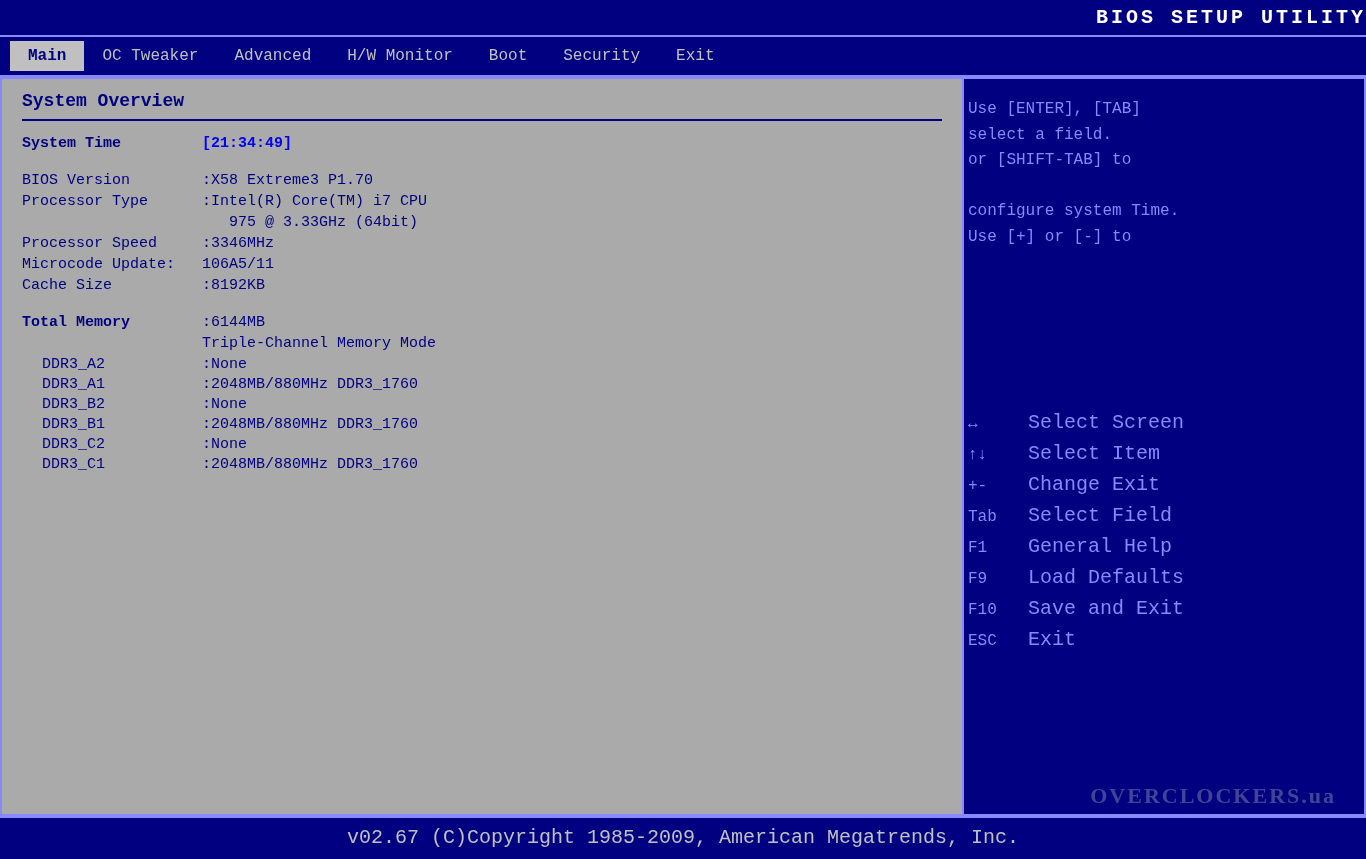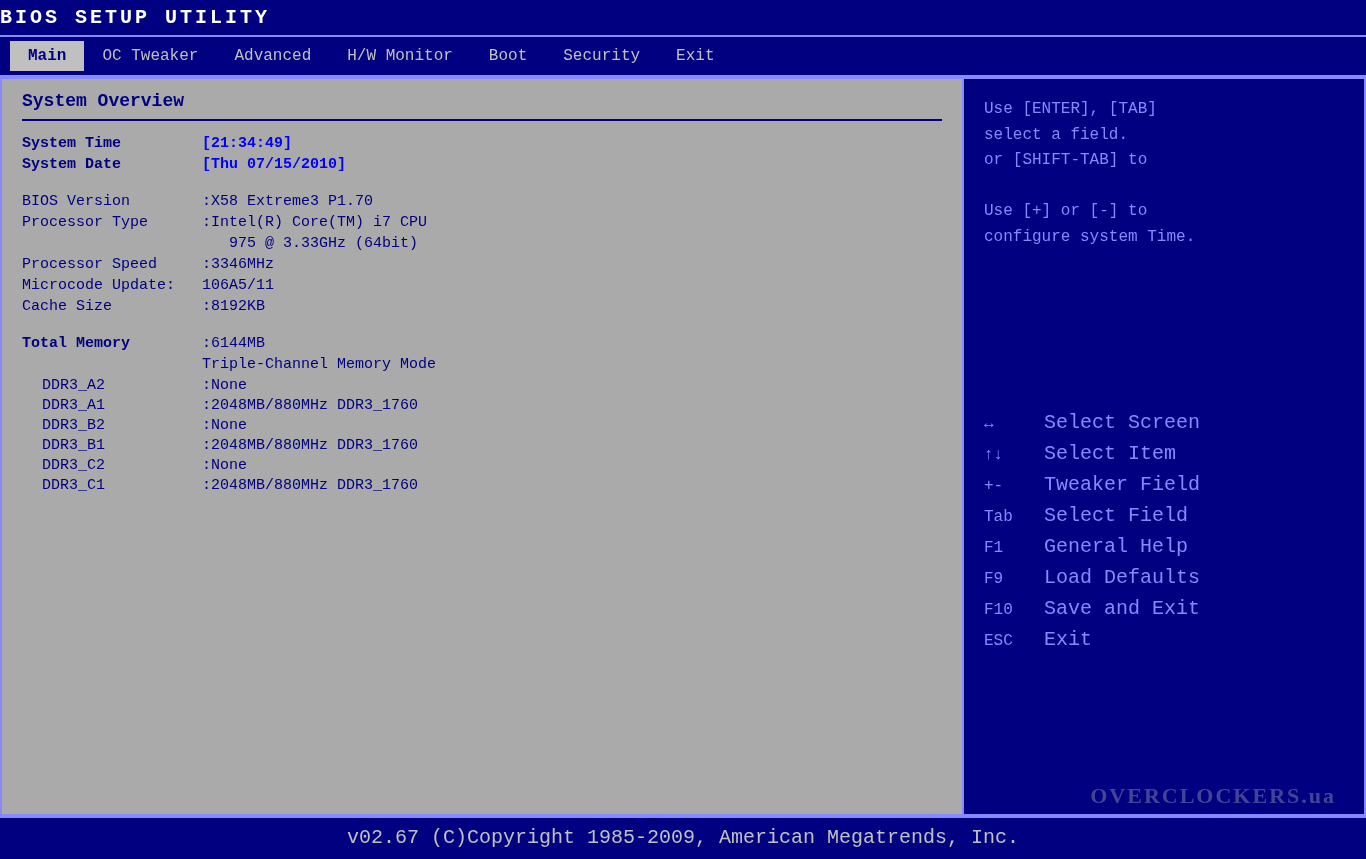--- a/index.html
+++ b/index.html
@@ -8,21 +8,21 @@
       height: 859px;
       background: #000080;
       font-family: 'Courier New', Courier, monospace;
       overflow: hidden;
       color: #c0c0c0;
     }
 
     
     #title-bar {
       background: #000080;
-      text-align: left;
+      text-align: right;
       padding: 6px 0;
       font-size: 20px;
       font-weight: bold;
       color: #ffffff;
       letter-spacing: 3px;
       border-bottom: 2px solid #8888ff;
     }
 
     
     #nav-bar {
@@ -113,21 +113,21 @@
 
     .sub-label {
       min-width: 160px;
     }
 
     
     #right-panel {
       width: 400px;
       background: #000080;
       color: #8888ff;
-      padding: 18px 20px;
+      padding: 18px 4px;
       font-size: 16px;
       font-family: 'Courier New', Courier, monospace;
     }
 
     .help-text {
       color: #8888ff;
       font-size: 16px;
       line-height: 1.6;
       margin-bottom: 20px;
     }
@@ -199,24 +199,20 @@
 
   <div id="left-panel">
     <div class="section-title">System Overview</div>
     <hr class="section-divider">
 
     <div class="info-row">
       <span class="info-label bold">System Time</span>
       <span class="info-value bracket">[21:34:49]</span>
     </div>
 
-    <div class="info-row">
-      <span class="info-label bold">System Date</span>
-      <span class="info-value bracket">[Thu 07/15/2010]</span>
-    </div>
 
     <div style="height: 16px;"></div>
 
     <div class="info-row">
       <span class="info-label">BIOS Version</span>
       <span>: </span>
       <span class="info-value">X58 Extreme3 P1.70</span>
     </div>
 
     <div class="info-row">
@@ -289,36 +285,36 @@
       <span>2048MB/880MHz DDR3_1760</span>
     </div>
   </div>
 
   <div id="right-panel">
     <div class="help-text">
       <div>Use [ENTER], [TAB]</div>
       <div>select a field.</div>
       <div>or [SHIFT-TAB] to</div>
       <br>
+      <div>configure system Time.</div>
       <div>Use [+] or [-] to</div>
-      <div>configure system Time.</div>
     </div>
 
     <div class="key-list">
       <div class="key-row">
         <span class="key-symbol">↔</span>
         <span class="key-desc">Select Screen</span>
       </div>
       <div class="key-row">
         <span class="key-symbol">↑↓</span>
         <span class="key-desc">Select Item</span>
       </div>
       <div class="key-row">
         <span class="key-symbol">+-</span>
-        <span class="key-desc">Tweaker Field</span>
+        <span class="key-desc">Change Exit</span>
       </div>
       <div class="key-row">
         <span class="key-symbol">Tab</span>
         <span class="key-desc">Select Field</span>
       </div>
       <div class="key-row">
         <span class="key-symbol">F1</span>
         <span class="key-desc">General Help</span>
       </div>
       <div class="key-row">

